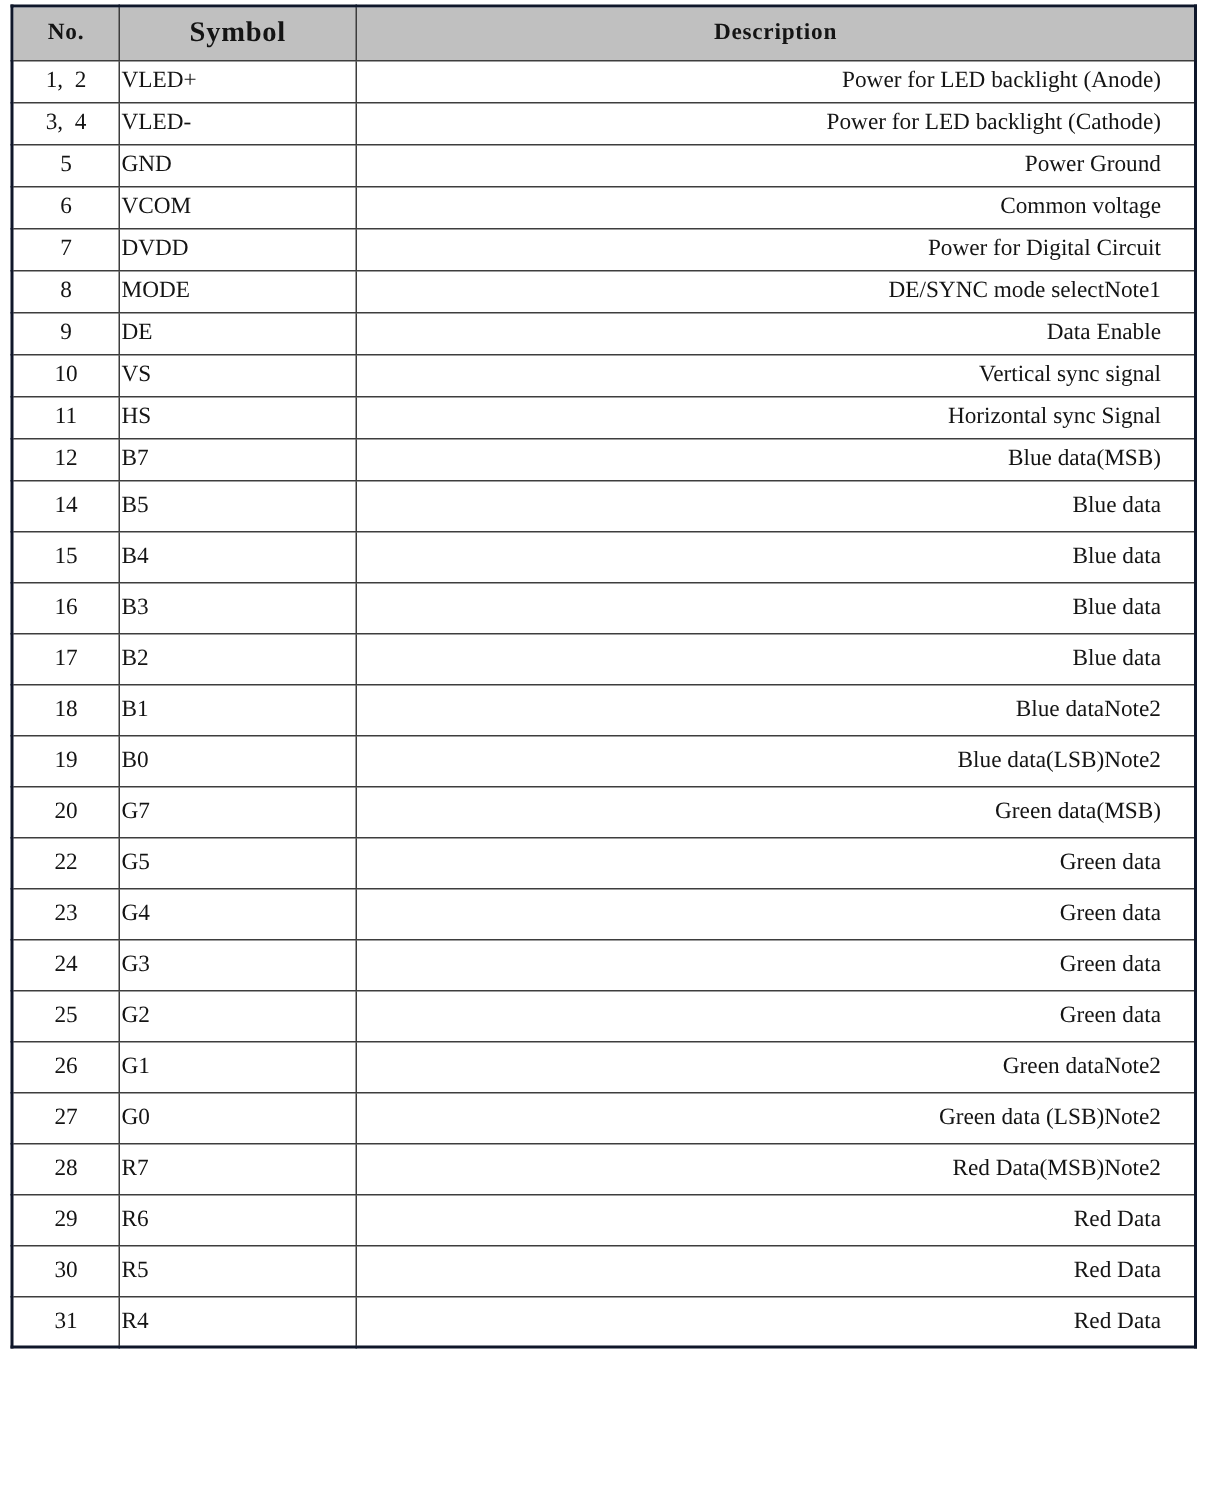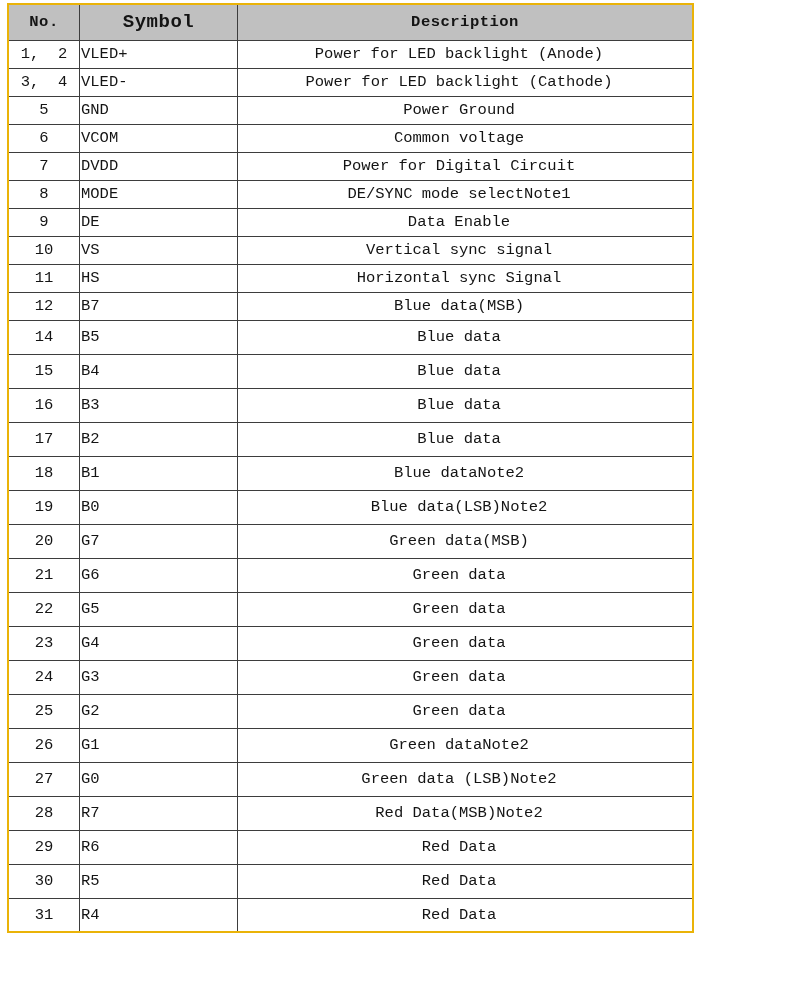--- a/index.html
+++ b/index.html
@@ -15,25 +15,24 @@
   .page {
     position: relative;
     width: 803px;
     height: 993px;
     background: #ffffff;
   }
   table.pin-table {
     position: absolute;
     left: 7px;
     top: 3px;
-    width: 687px;
+    width: 791px;
     border-collapse: collapse;
     table-layout: fixed;
-    border: 2px solid #eab308;
-    font-family: Liberation Mono, monospace;
+    border: 2px solid #0f172a;
   }
   table.pin-table th,
   table.pin-table td {
     border: 1px solid #3d3d3d;
     vertical-align: middle;
     overflow: hidden;
   }
   thead tr { height: 36px; background: #c0c0c0; }
   thead th {
     border-bottom: 2px solid #2e2e2e;
@@ -58,21 +57,21 @@
   td.symbol-cell {
     text-align: left;
     font-size: 15.5px;
   }
   td.desc-cell {
     font-size: 15.5px;
     padding: 0 22px 0 10px;
   }
   .desc-wrap {
     display: flex;
-    justify-content: center;
+    justify-content: flex-end;
     align-items: center;
     width: 100%;
   }
   .desc-text { white-space: pre; }
   .note-text { white-space: pre; }
 </style>
 </head>
 <body>
 
 <div class="page">
@@ -235,29 +234,20 @@
         <tr class="tall">
           <td class="no-cell">20</td>
           <td class="symbol-cell">G7</td>
           <td class="desc-cell">
             <div class="desc-wrap">
               <span class="desc-text">Green data(MSB)</span>
             </div>
           </td>
         </tr>
         <tr class="tall">
-          <td class="no-cell">21</td>
-          <td class="symbol-cell">G6</td>
-          <td class="desc-cell">
-            <div class="desc-wrap">
-              <span class="desc-text">Green data</span>
-            </div>
-          </td>
-        </tr>
-        <tr class="tall">
           <td class="no-cell">22</td>
           <td class="symbol-cell">G5</td>
           <td class="desc-cell">
             <div class="desc-wrap">
               <span class="desc-text">Green data</span>
             </div>
           </td>
         </tr>
         <tr class="tall">
           <td class="no-cell">23</td>

